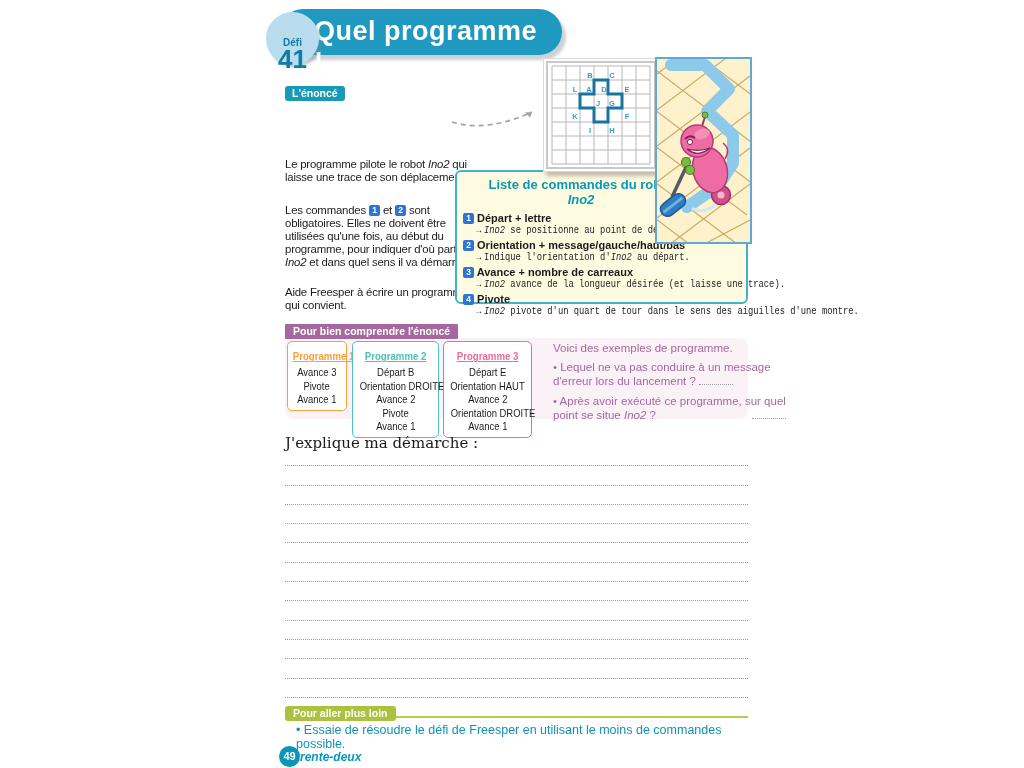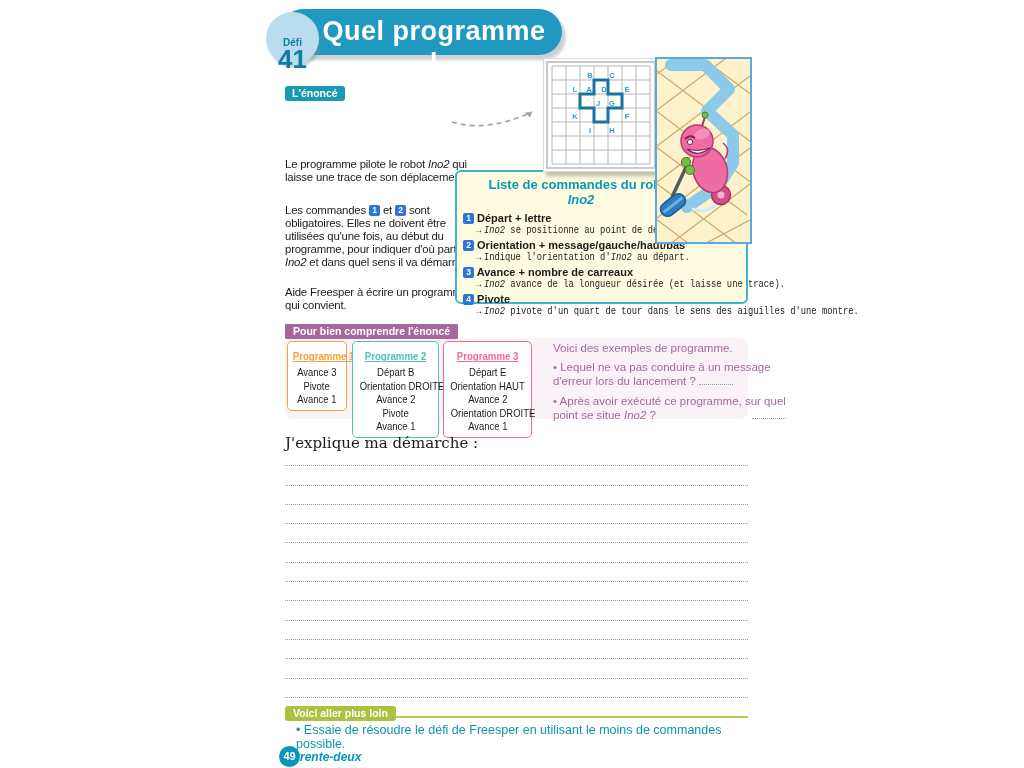--- a/index.html
+++ b/index.html
@@ -3,21 +3,21 @@
 <meta charset="utf-8">
 <style>
   html,body{margin:0;padding:0;}
   body{font-family:"Liberation Sans",sans-serif;background:#ffffff;}
   #page{position:relative;width:1024px;height:768px;background:#ffffff;overflow:hidden;}
 
   
   .banner{position:absolute;left:280px;top:9px;width:282px;height:46px;
     background:#2099c0;border-radius:26px;
     box-shadow:4px 5px 3px rgba(140,152,162,.45);}
-  .banner-title{position:absolute;left:34px;top:7px;width:240px;text-align:center;
+  .banner-title{position:absolute;left:34px;top:7px;width:240px;text-align:left;
     color:#ffffff;font-size:27px;font-weight:bold;letter-spacing:.5px;
     font-family:"Liberation Sans",sans-serif;}
   .defi-badge{position:absolute;left:266px;top:12px;width:53px;height:53px;border-radius:50%;
     background:#b9ddee;box-shadow:2px 3px 2px rgba(120,140,150,.4);z-index:2;text-align:center;}
   .defi-word{display:block;margin-top:25px;font-size:10px;font-weight:bold;color:#107ca3;}
   .defi-num{display:block;margin-top:-2px;font-size:26px;font-weight:bold;color:#107ca3;line-height:26px;}
 
   
   .lcol-badge{position:absolute;left:285px;top:86px;background:#1899b6;color:#fff;
     font-size:10.5px;font-weight:bold;padding:1px 7px 2px;border-radius:3px;}
@@ -262,18 +262,18 @@
     <div class="wline"></div>
     <div class="wline"></div>
     <div class="wline"></div>
     <div class="wline"></div>
     <div class="wline"></div>
     <div class="wline"></div>
     <div class="wline"></div>
   </div>
 
   <div class="plus-line"></div>
-  <div class="plus-badge">Voici aller plus loin</div>
+  <div class="plus-badge">Pour aller plus loin</div>
   <div class="tip"><span>•</span><span> Essaie de résoudre le défi de Freesper en utilisant le moins de commandes possible.</span></div>
   <div class="page-circle">49</div>
   <div class="page-word">trente-deux</div>
 
 </div>
 
 </body></html>

